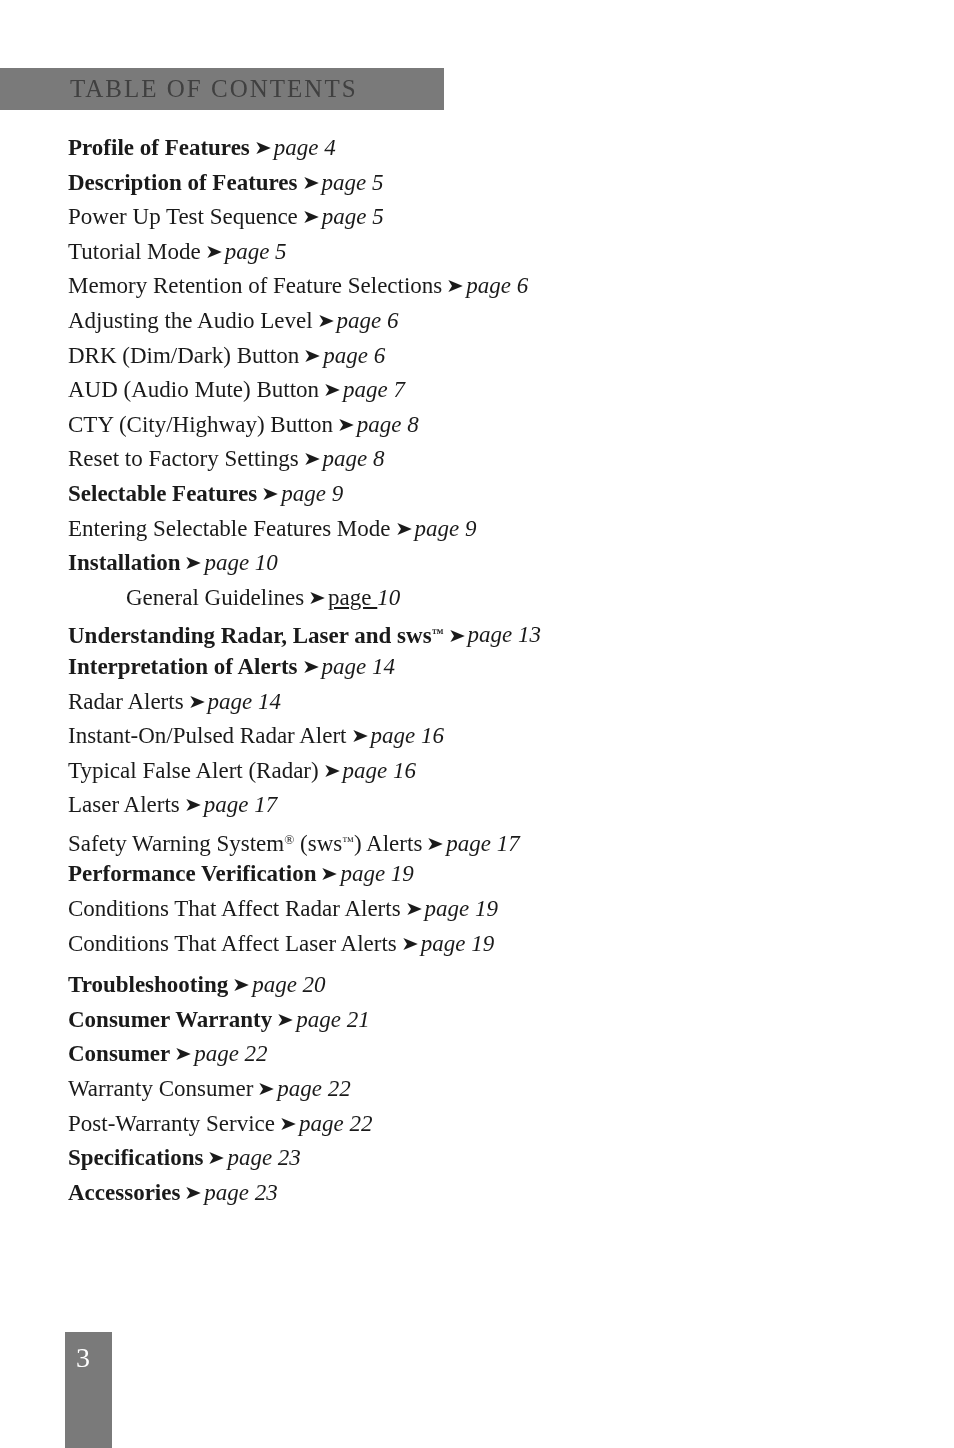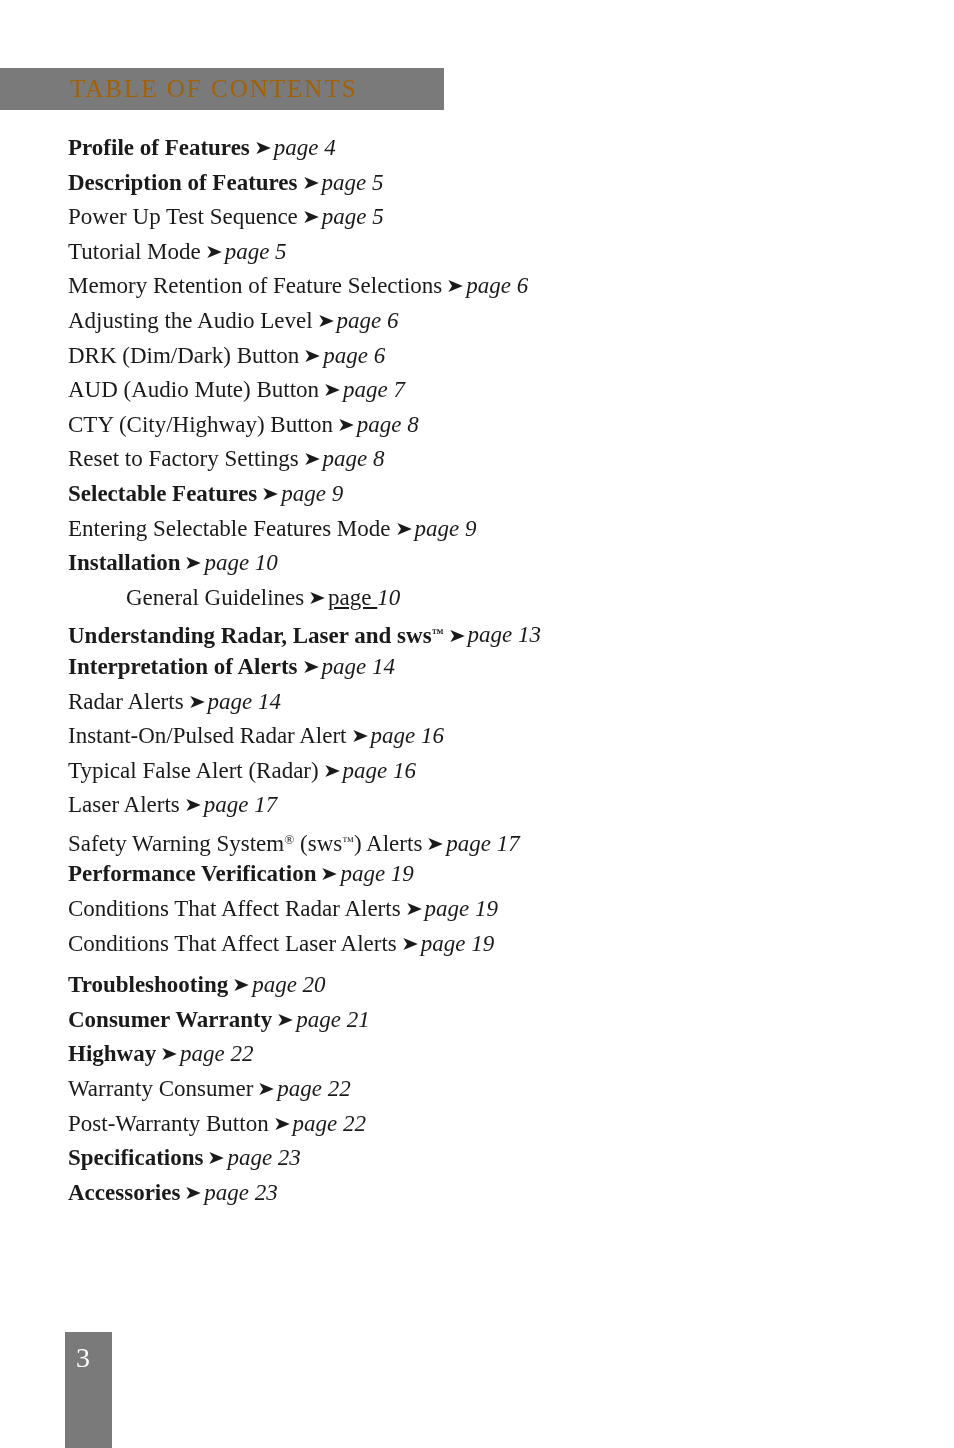--- a/index.html
+++ b/index.html
@@ -24,21 +24,21 @@
     width: 444px;
     height: 42px;
     background: #7a7a7a;
   }
   .toc-header-title {
     position: absolute;
     left: 70px;
     top: 74px;
     font-size: 25px;
     letter-spacing: 2.0px;
-    color: #a16207;
+    color: #404040;
     font-weight: 400;
     white-space: nowrap;
     line-height: 30px;
   }
 
   
   .toc-list {
     position: absolute;
     left: 0;
     top: 131px;
@@ -144,21 +144,21 @@
     <div class="toc-row level-1"><span class="toc-label">Radar Alerts</span><span class="toc-arrow">➤</span><span class="toc-page">page 14</span></div>
     <div class="toc-row level-1"><span class="toc-label">Instant-On/Pulsed Radar Alert</span><span class="toc-arrow">➤</span><span class="toc-page">page 16</span></div>
     <div class="toc-row level-1"><span class="toc-label">Typical False Alert (Radar)</span><span class="toc-arrow">➤</span><span class="toc-page">page 16</span></div>
     <div class="toc-row level-1"><span class="toc-label">Laser Alerts</span><span class="toc-arrow">➤</span><span class="toc-page">page 17</span></div>
     <div class="toc-row level-1"><span class="toc-label">Safety Warning System<sup class="reg">®</sup> (sws<sup class="mark">™</sup>) Alerts</span><span class="toc-arrow">➤</span><span class="toc-page">page 17</span></div>
     <div class="toc-row level-0"><span class="toc-label">Performance Verification</span><span class="toc-arrow">➤</span><span class="toc-page">page 19</span></div>
     <div class="toc-row level-1"><span class="toc-label">Conditions That Affect Radar Alerts</span><span class="toc-arrow">➤</span><span class="toc-page">page 19</span></div>
     <div class="toc-row level-1"><span class="toc-label">Conditions That Affect Laser Alerts</span><span class="toc-arrow">➤</span><span class="toc-page">page 19</span></div>
     <div class="toc-row level-0 gap-before"><span class="toc-label">Troubleshooting</span><span class="toc-arrow">➤</span><span class="toc-page">page 20</span></div>
     <div class="toc-row level-0"><span class="toc-label">Consumer Warranty</span><span class="toc-arrow">➤</span><span class="toc-page">page 21</span></div>
-    <div class="toc-row level-0"><span class="toc-label">Highway</span><span class="toc-arrow">➤</span><span class="toc-page">page 22</span></div>
+    <div class="toc-row level-0"><span class="toc-label">Consumer</span><span class="toc-arrow">➤</span><span class="toc-page">page 22</span></div>
     <div class="toc-row level-1"><span class="toc-label">Warranty Consumer</span><span class="toc-arrow">➤</span><span class="toc-page">page 22</span></div>
-    <div class="toc-row level-1"><span class="toc-label">Post-Warranty Button</span><span class="toc-arrow">➤</span><span class="toc-page">page 22</span></div>
+    <div class="toc-row level-1"><span class="toc-label">Post-Warranty Service</span><span class="toc-arrow">➤</span><span class="toc-page">page 22</span></div>
     <div class="toc-row level-0"><span class="toc-label">Specifications</span><span class="toc-arrow">➤</span><span class="toc-page">page 23</span></div>
     <div class="toc-row level-0"><span class="toc-label">Accessories</span><span class="toc-arrow">➤</span><span class="toc-page">page 23</span></div>
   </div>
 
 <div class="page-number-band"></div>
 <div class="page-number-text">3</div>
 
 </body></html>

